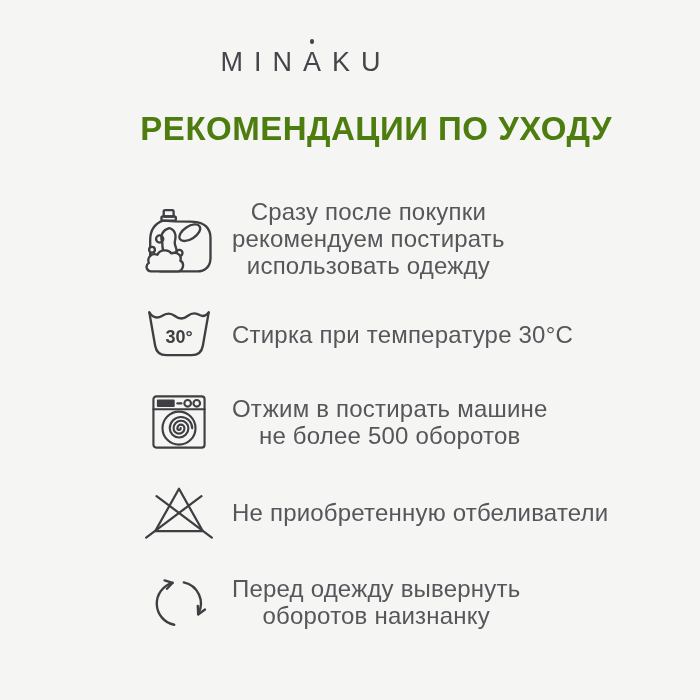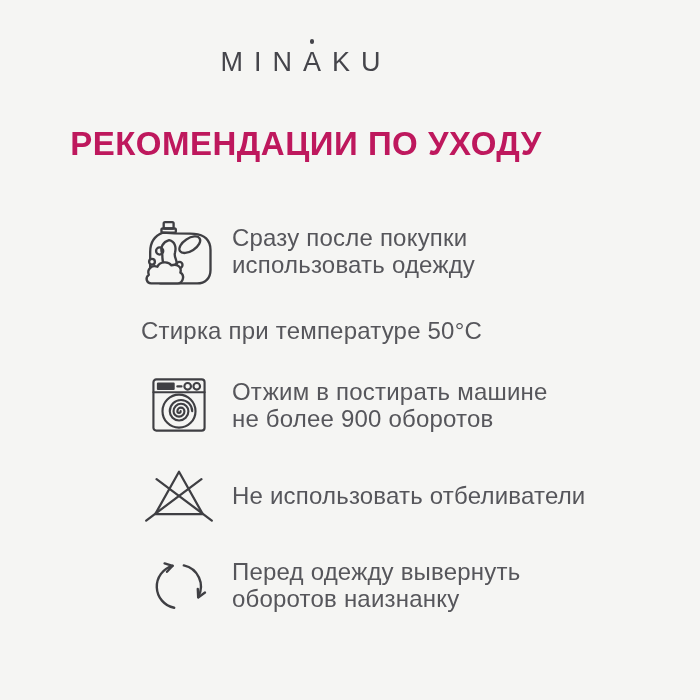--- a/index.html
+++ b/index.html
@@ -26,34 +26,35 @@
     position: absolute;
     top: -8px;
     left: 7px;
     width: 4.5px;
     height: 4.5px;
     border-radius: 50%;
     background: #45454b;
   }
 
   .heading {
-    margin-top: 47px;
-    text-align: center;
+    margin-top: 32px;
+    text-align: right;
     font-size: 33px;
     font-weight: 700;
     letter-spacing: 0.5px;
-    color: #be185d;
+    color: #4d7c0f;
   }
 
   .care-list {
     margin-top: 50px;
     padding-left: 141px;
     display: flex;
     flex-direction: column;
     gap: 28px;
+    text-align: center;
   }
   .care-row { display: flex; align-items: center; }
   .icon-box {
     flex: 0 0 76px;
     width: 76px;
     margin-right: 15px;
     display: flex;
     justify-content: center;
     align-items: center;
   }
@@ -103,59 +104,67 @@
           <ellipse class="ln" cx="52" cy="35" rx="13" ry="7" transform="rotate(-33 52 35)"></ellipse>
           <path class="ln" d="M29 30 C22 32 19 38 21 44 C22.5 48.5 20 53 24 57 C28 61 35 60.5 37 56 C38.5 52.5 34 49 35.5 44 C37 38.5 36 31.5 29 30 Z"></path>
           <circle class="ln" cx="18.5" cy="42" r="4"></circle>
           <circle class="ln fill-bg" cx="10" cy="54" r="3.2"></circle>
           <circle class="ln" cx="40.5" cy="57.5" r="3.4"></circle>
           <path class="ln fill-bg" d="M9 78 C4 78 2 71.5 6.5 68.5 C4 62.5 10 57 16 59.5 C18.5 53.5 28.5 53 31.5 58 C37.5 55.5 43.5 60 41.5 66 C46.5 68.5 45 78 38.5 78 Z"></path>
         </svg>
       </div>
       <div class="care-text">
         <div>Сразу после покупки</div>
+        <div>рекомендуем постирать</div>
         <div>использовать одежду</div>
       </div>
     </div>
 
     <div class="care-row">
+      <div class="icon-box">
+        <svg class="care-icon" width="72" height="54" viewBox="0 0 80 60">
+          <path class="ln" d="M7 6 L13.5 43 C14.7 50 19 53.5 26 53.5 L54 53.5 C61 53.5 65.3 50 66.5 43 L73 6"></path>
+          <path class="ln" d="M7 6 C11 12 16 13 21 10 C26 6.5 31 6.5 35.5 10 C40 13.5 45 13.5 49.5 10 C54 6.5 59 6.5 63 9 C66.5 11 70 10 73 6"></path>
+          <text x="40" y="40" text-anchor="middle">30°</text>
+        </svg>
+      </div>
       <div class="care-text">
-        <div>Стирка при температуре 50°С</div>
+        <div>Стирка при температуре 30°С</div>
       </div>
     </div>
 
     <div class="care-row">
       <div class="icon-box">
         <svg class="care-icon" width="66" height="66" viewBox="0 0 80 80">
           <rect class="ln" x="9" y="9" width="62" height="62" rx="3.5"></rect>
           <line class="ln" x1="9" y1="24.5" x2="71" y2="24.5"></line>
           <rect class="ln fill-dark" x="14.5" y="14" width="19" height="6.5"></rect>
           <line class="ln" x1="38" y1="17.5" x2="43" y2="17.5"></line>
           <circle class="ln" cx="50.5" cy="17.3" r="4"></circle>
           <circle class="ln" cx="61.5" cy="17.3" r="4"></circle>
           <circle class="ln" cx="40" cy="47.5" r="20"></circle>
           <path class="ln" d="M42 47.5 a2 2 0 0 1 -4 0 a4.3 4.3 0 0 1 8.6 0 a6.6 6.6 0 0 1 -13.2 0 a9 9 0 0 1 18 0 a11.3 11.3 0 0 1 -22.6 0 a13.6 13.6 0 0 1 27.2 0"></path>
         </svg>
       </div>
       <div class="care-text">
         <div>Отжим в постирать машине</div>
-        <div>не более 900 оборотов</div>
+        <div>не более 500 оборотов</div>
       </div>
     </div>
 
     <div class="care-row">
       <div class="icon-box">
         <svg class="care-icon" width="76" height="59" viewBox="0 0 88 68">
           <path class="ln" d="M44 6.5 L16.5 55.5 L71.5 55.5 Z"></path>
           <line class="ln" x1="18" y1="15" x2="82" y2="63"></line>
           <line class="ln" x1="70" y1="15" x2="6" y2="63"></line>
         </svg>
       </div>
       <div class="care-text">
-        <div>Не использовать отбеливатели</div>
+        <div>Не приобретенную отбеливатели</div>
       </div>
     </div>
 
     <div class="care-row">
       <div class="icon-box">
         <svg class="care-icon" width="64" height="64" viewBox="0 0 80 80">
           <path class="ln ln-bold" d="M46 15.5 A27 27 0 0 1 64 55"></path>
           <polyline class="ln ln-bold" points="72.5,49.5 64,55.5 63.5,45"></polyline>
           <path class="ln ln-bold" d="M34 68.5 A27 27 0 0 1 32 16"></path>
           <polyline class="ln ln-bold" points="25,23.5 32,16 22,13"></polyline>

